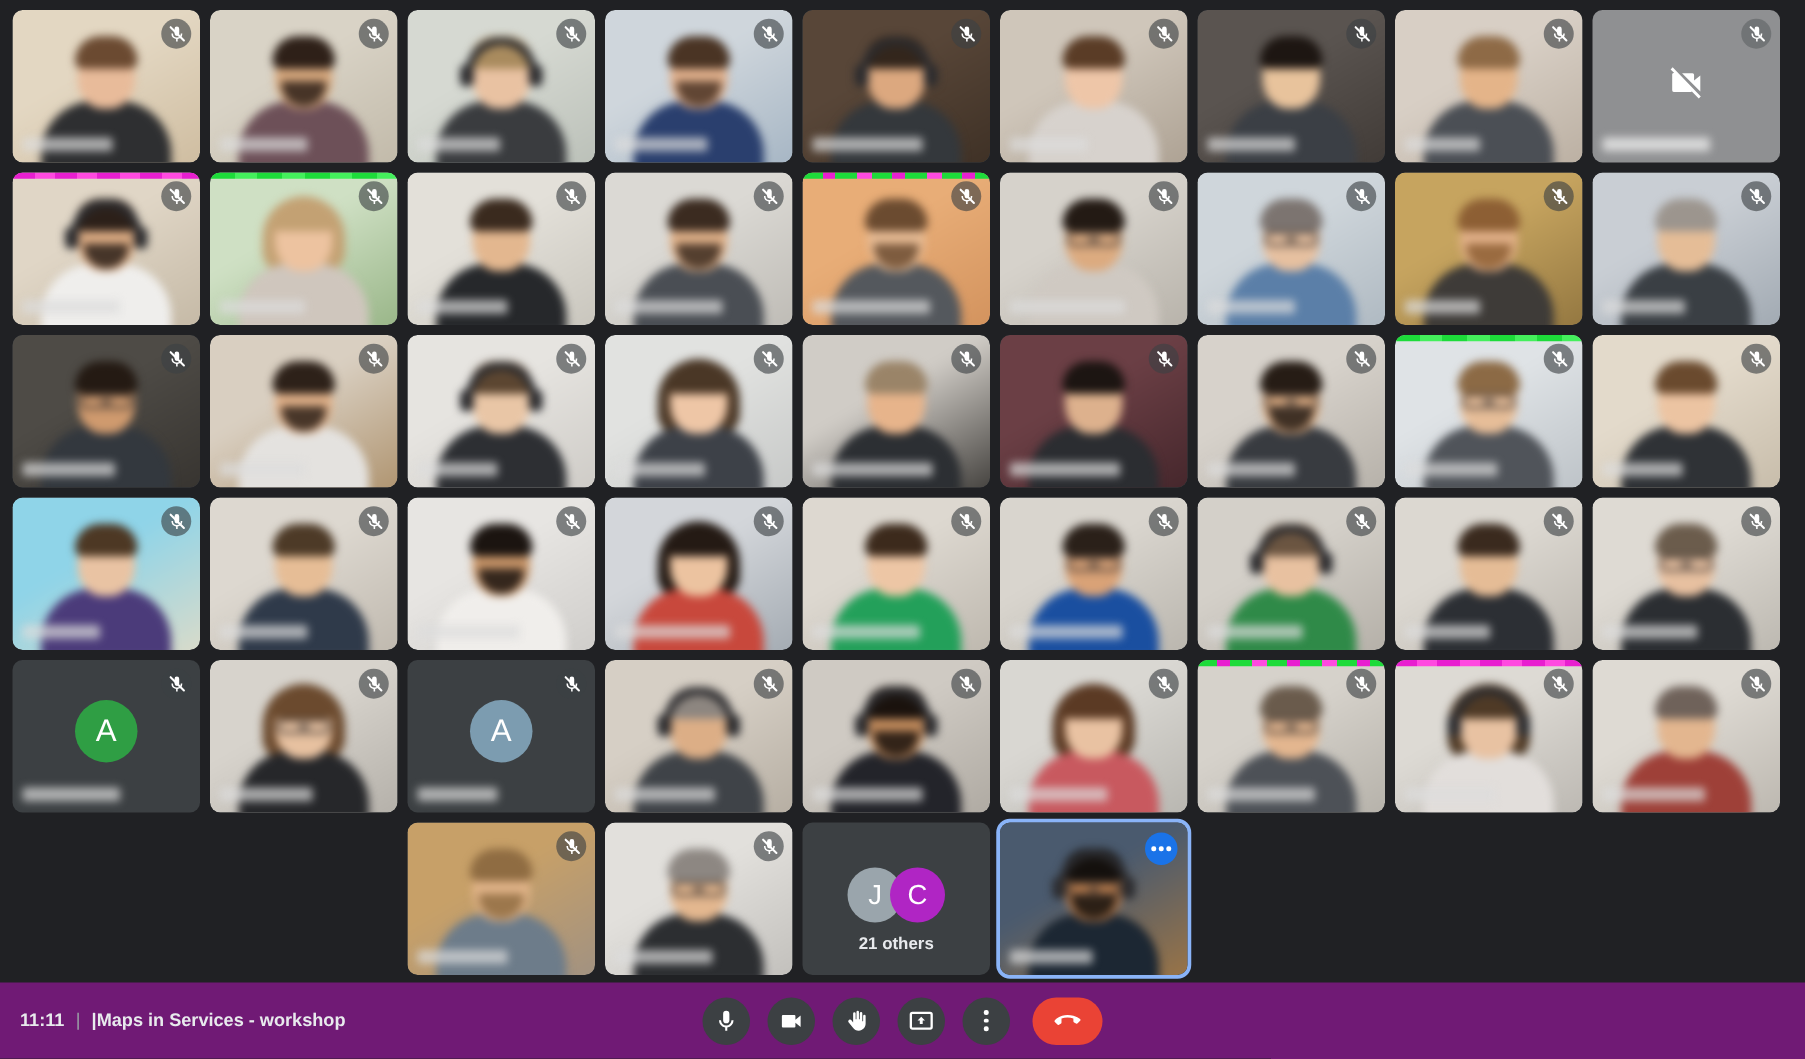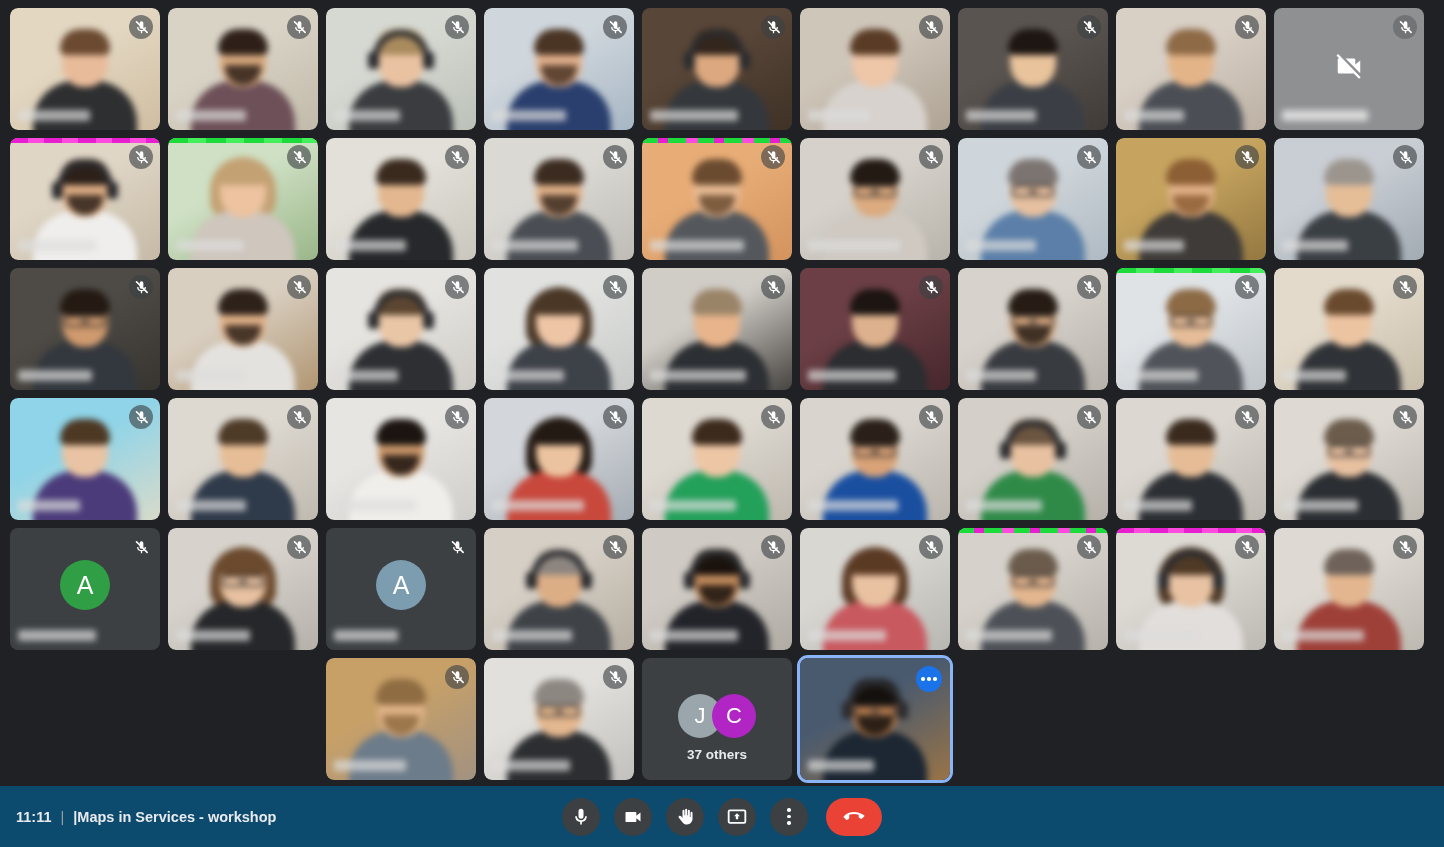--- a/index.html
+++ b/index.html
@@ -111,21 +111,21 @@
     display: flex; align-items: center; justify-content: center;
     color: #fff; font-size: 22px;
   }
   .others .stack .av:nth-child(2) { margin-left: -10px; }
   .others .olabel {
     position: absolute; left: 0; right: 0; top: 89px; text-align: center;
     color: #e8eaed; font-size: 13.5px; font-weight: 700;
   }
 
   
-  #bottombar { position: absolute; left: 0; bottom: 0; width: 1444px; height: 61px; background: #0c4a6e; }
+  #bottombar { position: absolute; left: 0; bottom: 0; width: 1444px; height: 61px; background: #701a75; }
   #meetinfo {
     position: absolute; left: 16px; top: 50%; transform: translateY(-50%);
     display: flex; align-items: center; gap: 9px;
     color: #e8eaed; font-size: 14.5px; font-weight: 700; white-space: nowrap;
   }
   #meetinfo .sep { color: #9aa0a6; font-weight: 400; }
   #controls {
     position: absolute; left: 50%; top: 50%; transform: translate(-50%,-50%);
     display: flex; align-items: center; gap: 14px;
   }
@@ -1059,21 +1059,21 @@
             <path d="M12 14a3 3 0 0 0 3-3V5a3 3 0 0 0-6 0v6a3 3 0 0 0 3 3zm5-3a5 5 0 0 1-10 0H5a7 7 0 0 0 6 6.9V21h2v-3.1A7 7 0 0 0 19 11h-2z" fill="#ffffff"></path>
             <path d="M4 2.8 L21 19.8" stroke="#ffffff" stroke-width="2.6" stroke-linecap="round" fill="none"></path>
           </svg>
         </div>
       </div>
       <div class="tile others" style="left: 642px; top: 658px; width: 150px; height: 122px;">
         <div class="stack">
           <div class="av" style="background: rgb(154, 165, 172);">J</div>
           <div class="av" style="background: rgb(176, 37, 196);">C</div>
         </div>
-        <div class="olabel">37 others</div>
+        <div class="olabel">21 others</div>
       </div>
       <div class="tile active" style="left: 800px; top: 658px; width: 150px; height: 122px;">
         <div class="vid">
           <div class="room" style="background: linear-gradient(150deg, rgb(74, 90, 110) 0%, rgb(74, 90, 110) 42%, rgb(169, 121, 63) 100%);"></div>
           <div class="person">
             <div style="position: relative;">
               <div class="head" style="background: rgb(181, 121, 74);"></div>
               <div class="hair" style="background: rgb(20, 16, 13);"></div>
               <div class="beard" style="background: rgb(20, 16, 13); opacity: 0.85;"></div>
               <div class="glasses"></div>

